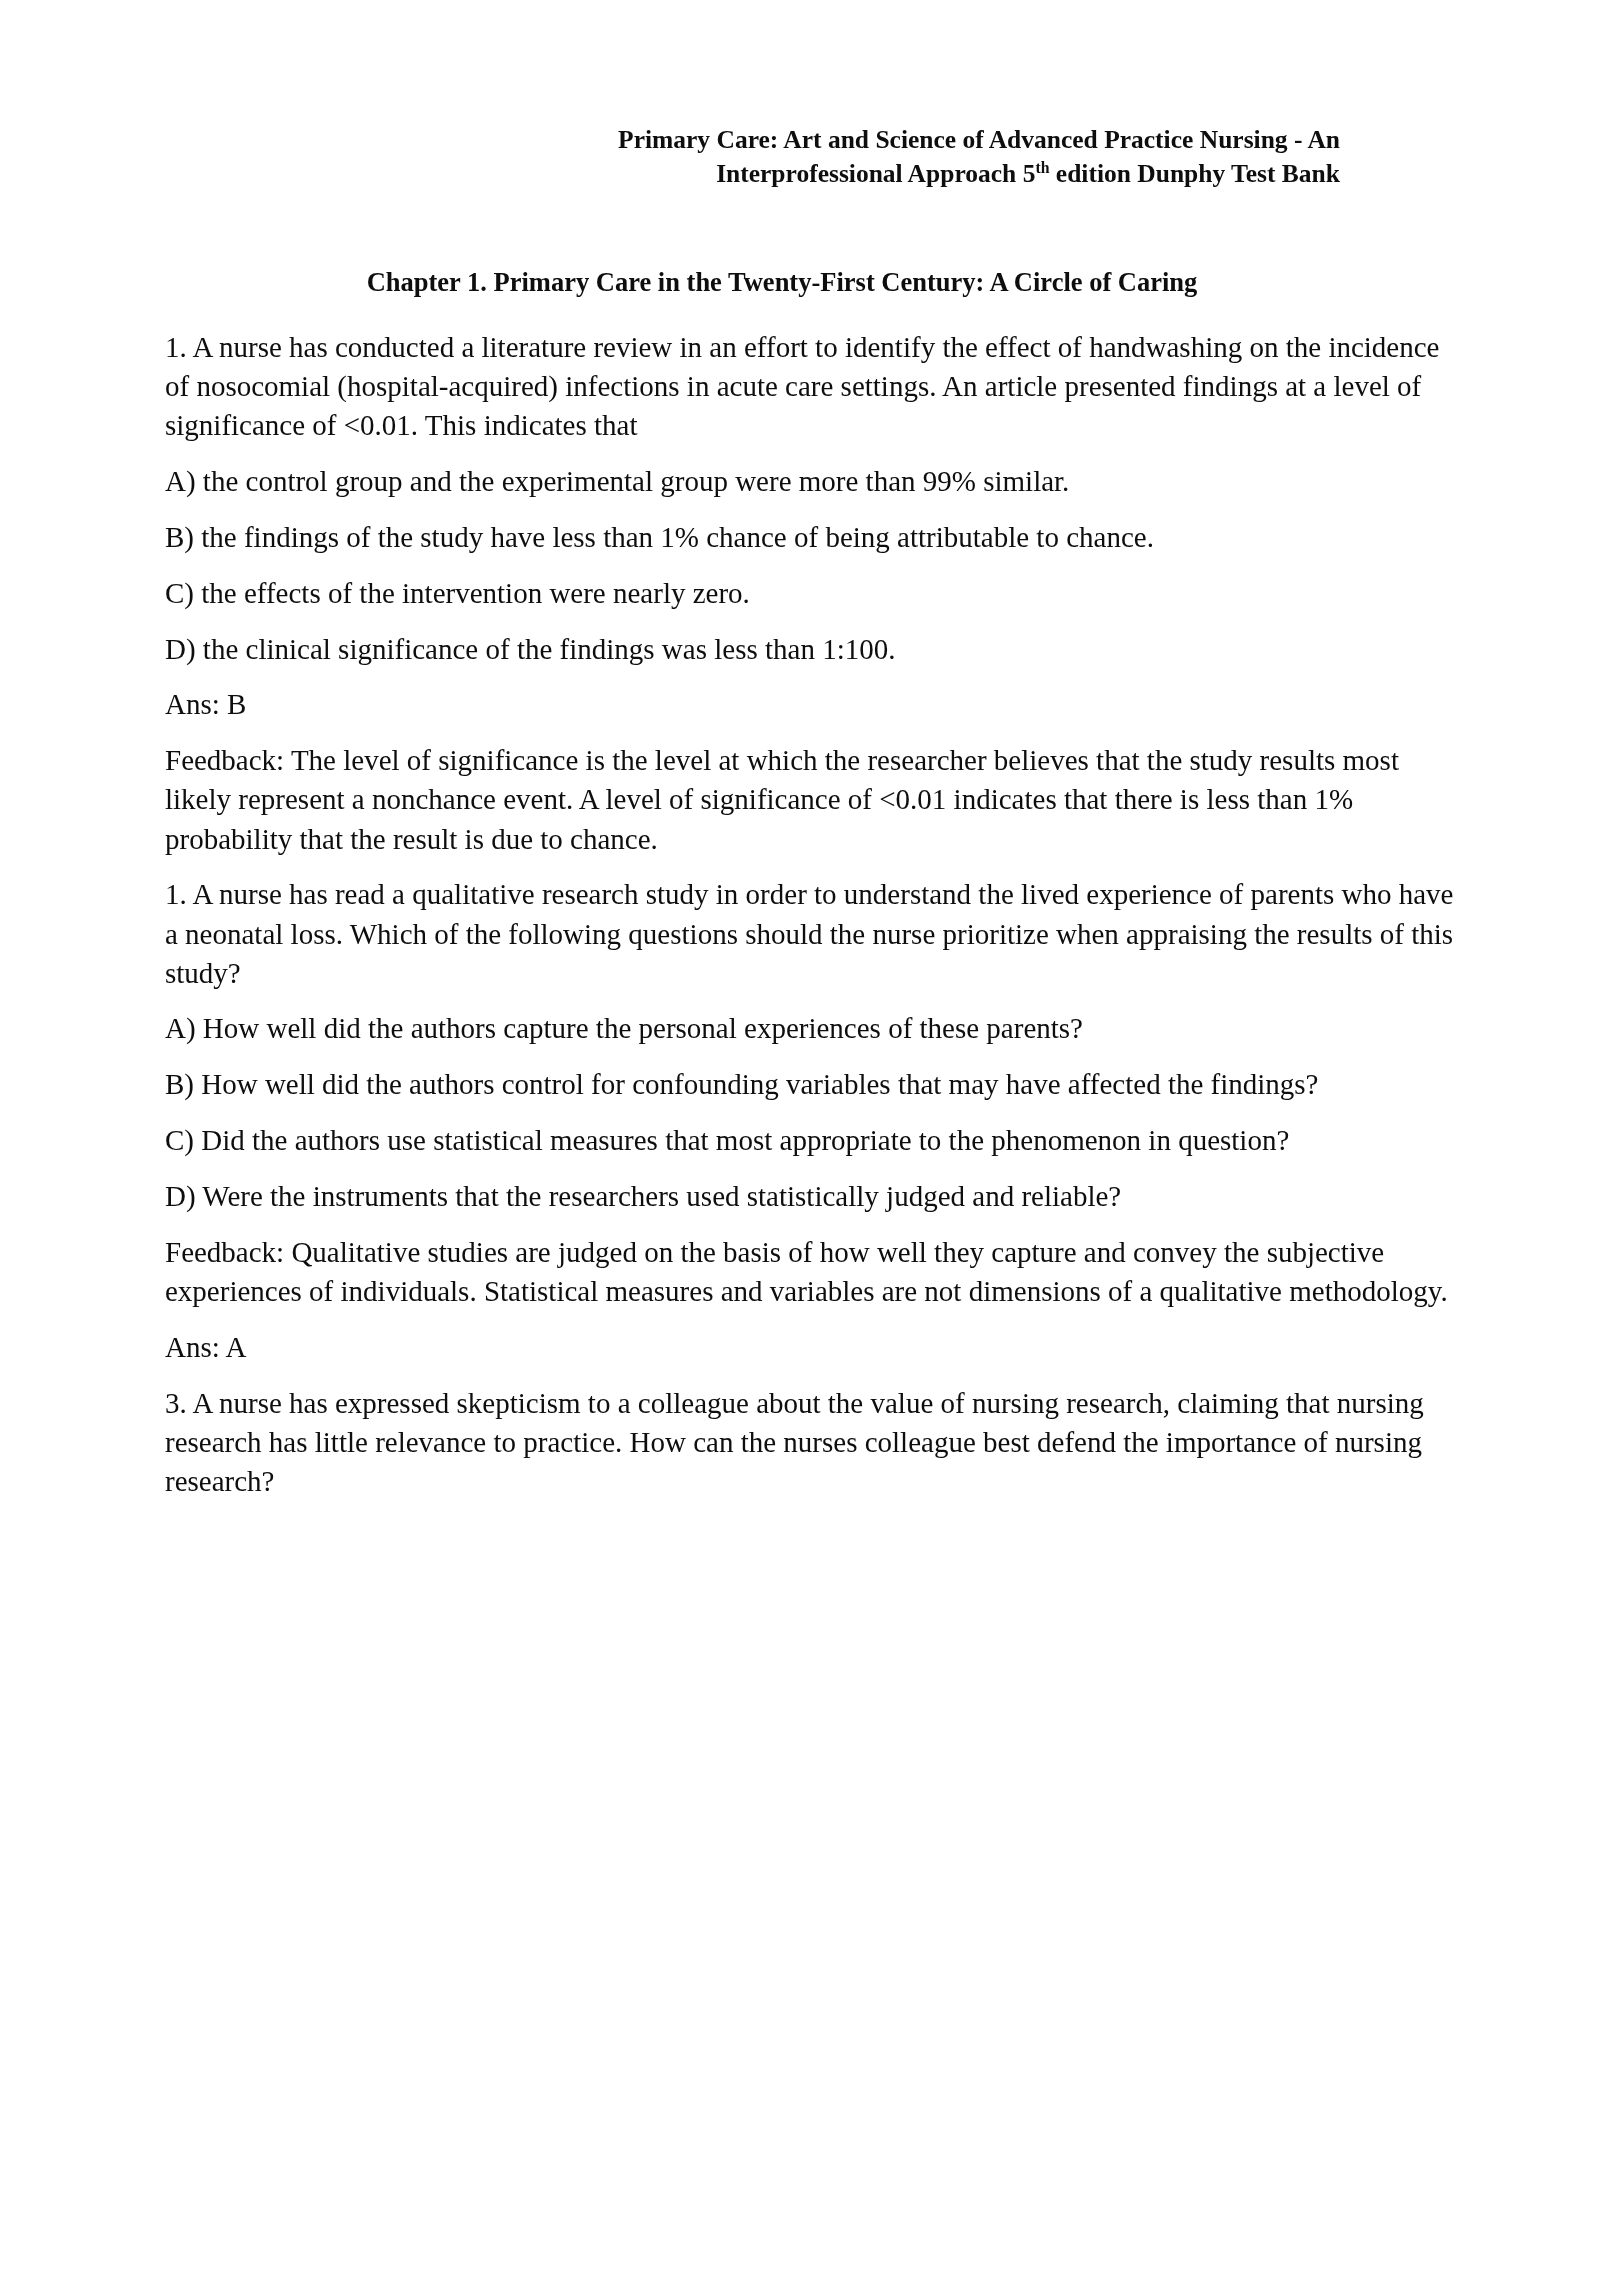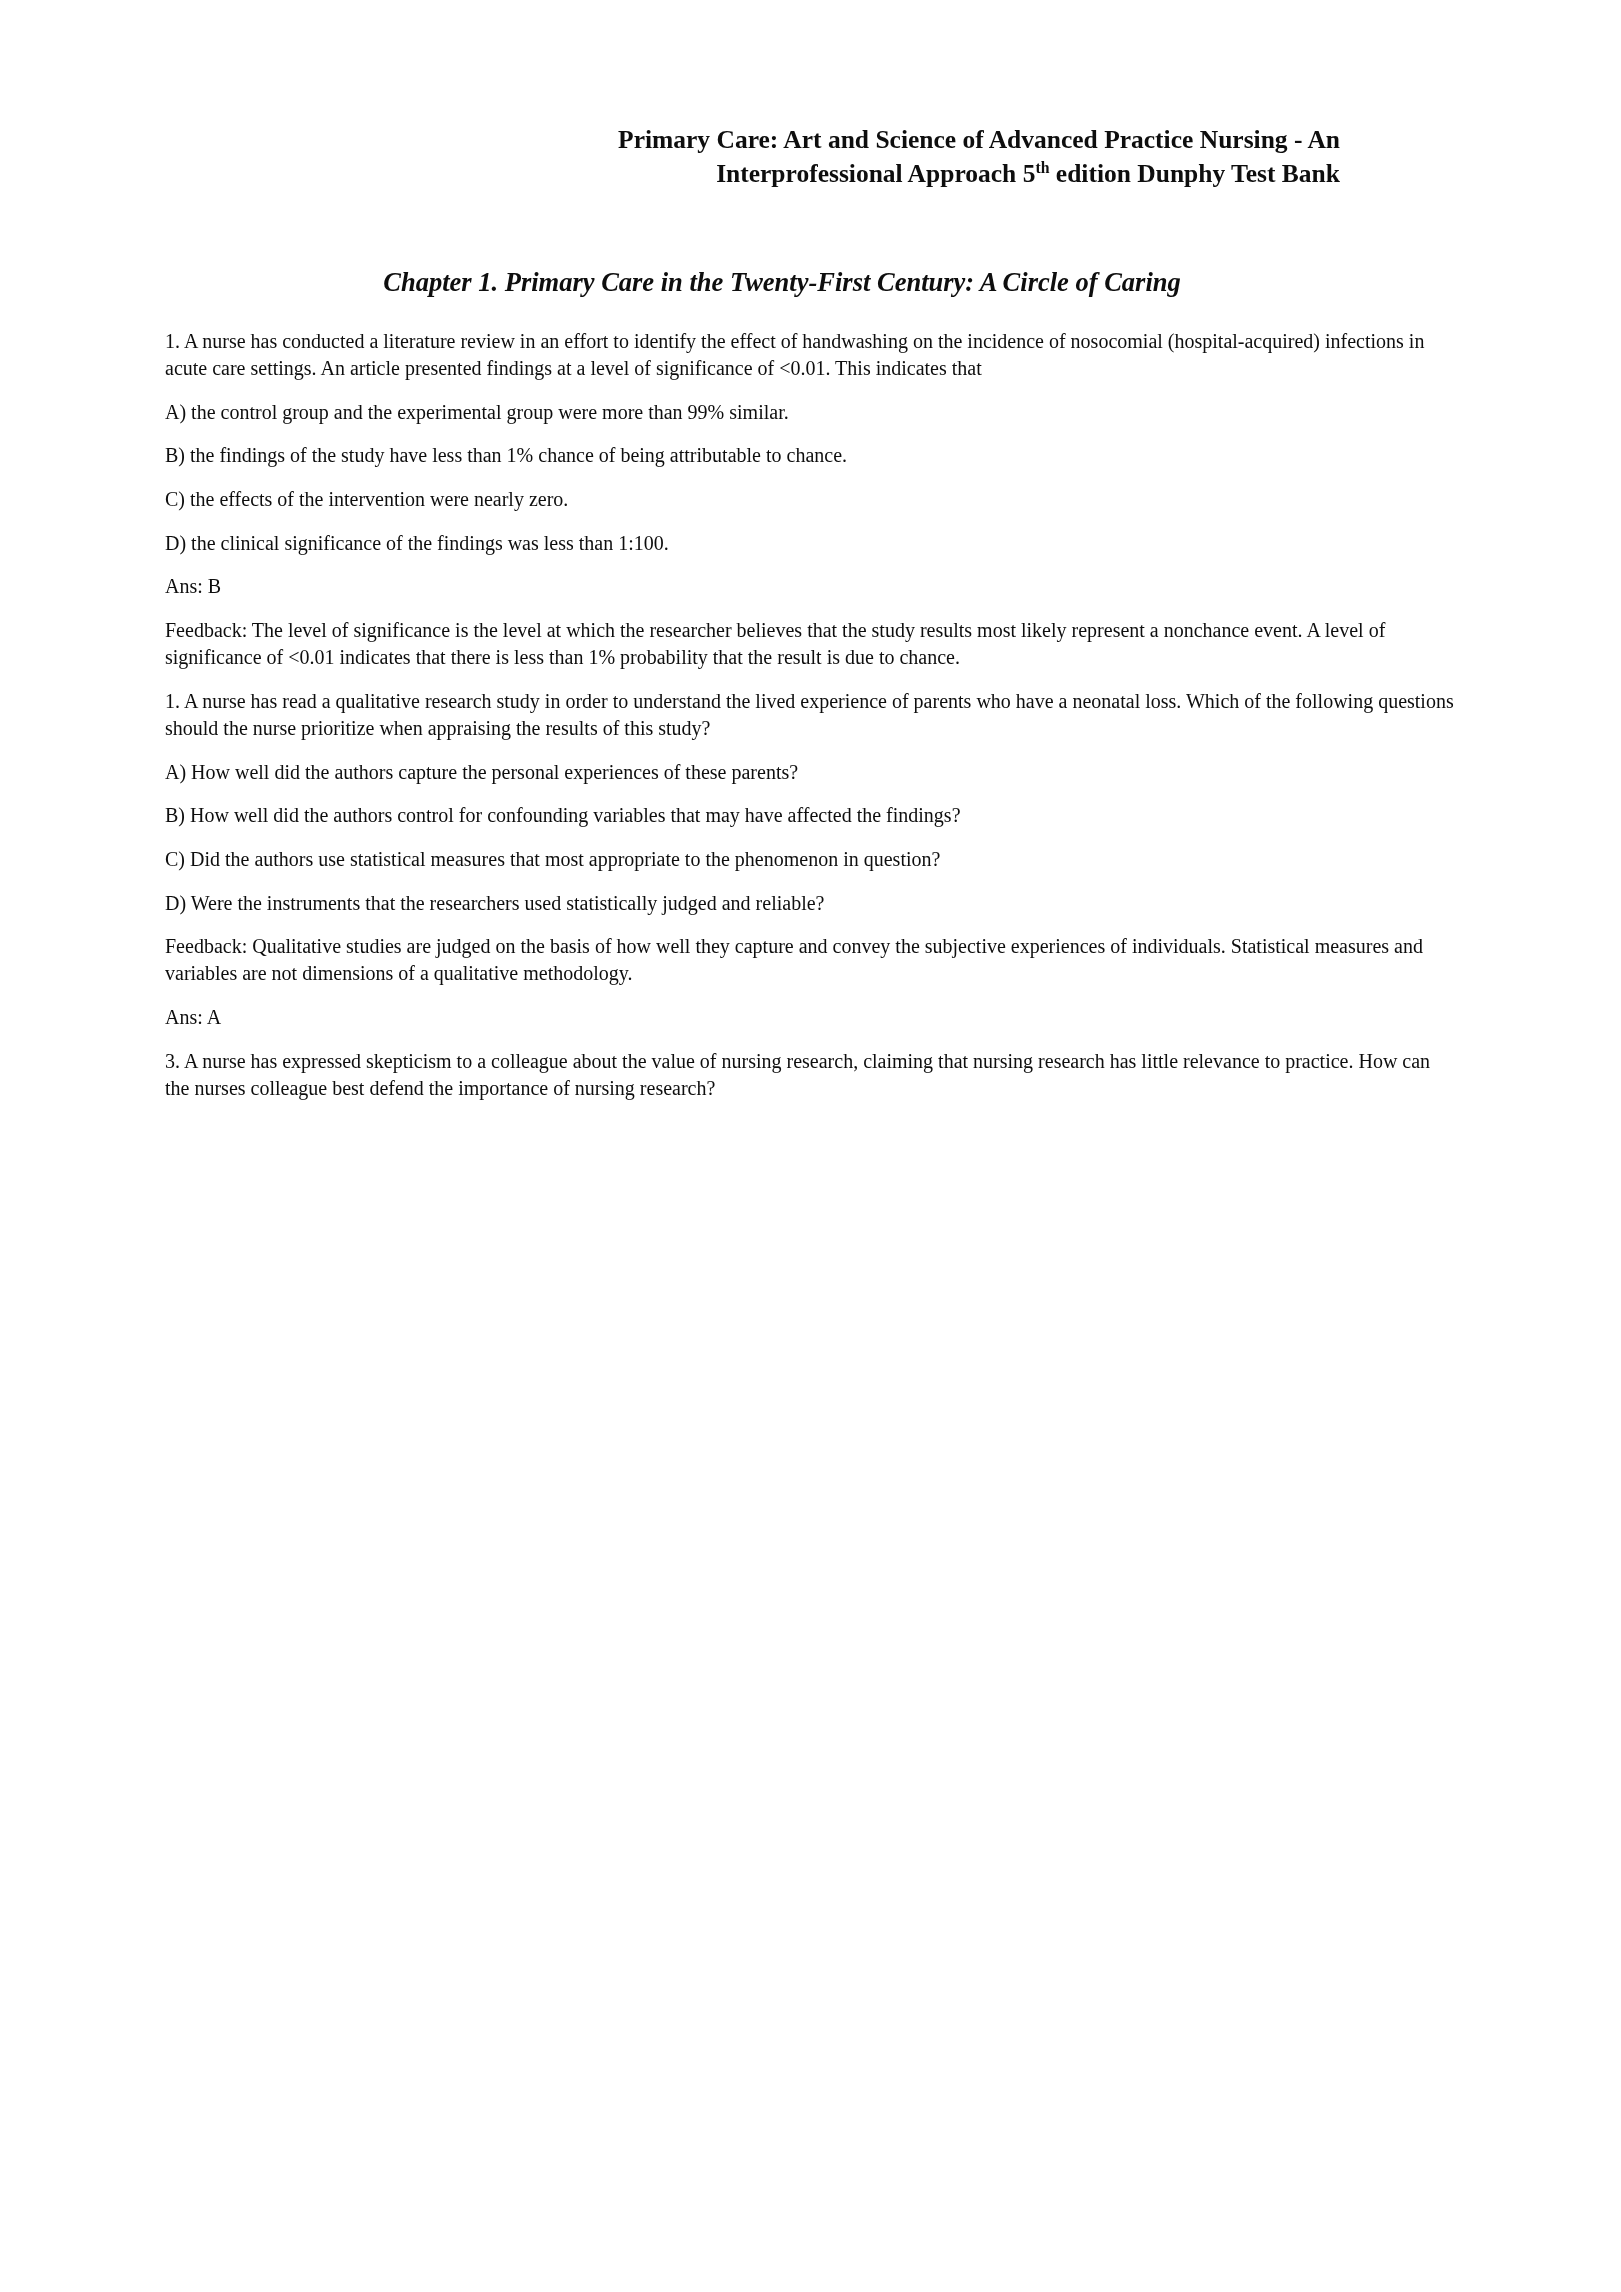--- a/index.html
+++ b/index.html
@@ -28,24 +28,23 @@
     padding: 0 118px 0 59px;
   }
   .chapter-heading {
     text-align: center;
     font-weight: bold;
     font-size: 26.5px;
     line-height: 1.35;
     margin-top: 73px;
     margin-bottom: 27.4px;
     padding-right: 59px;
-    font-style: italic;
   }
   .para {
-    font-size: 20px;
+    font-size: 29px;
     line-height: 1.35;
     margin: 0 0 16.7px 0;
   }
   .doc-title sup {
     font-size: 0.62em;
     line-height: 0;
   }
 </style>
 </head>
 <body>

